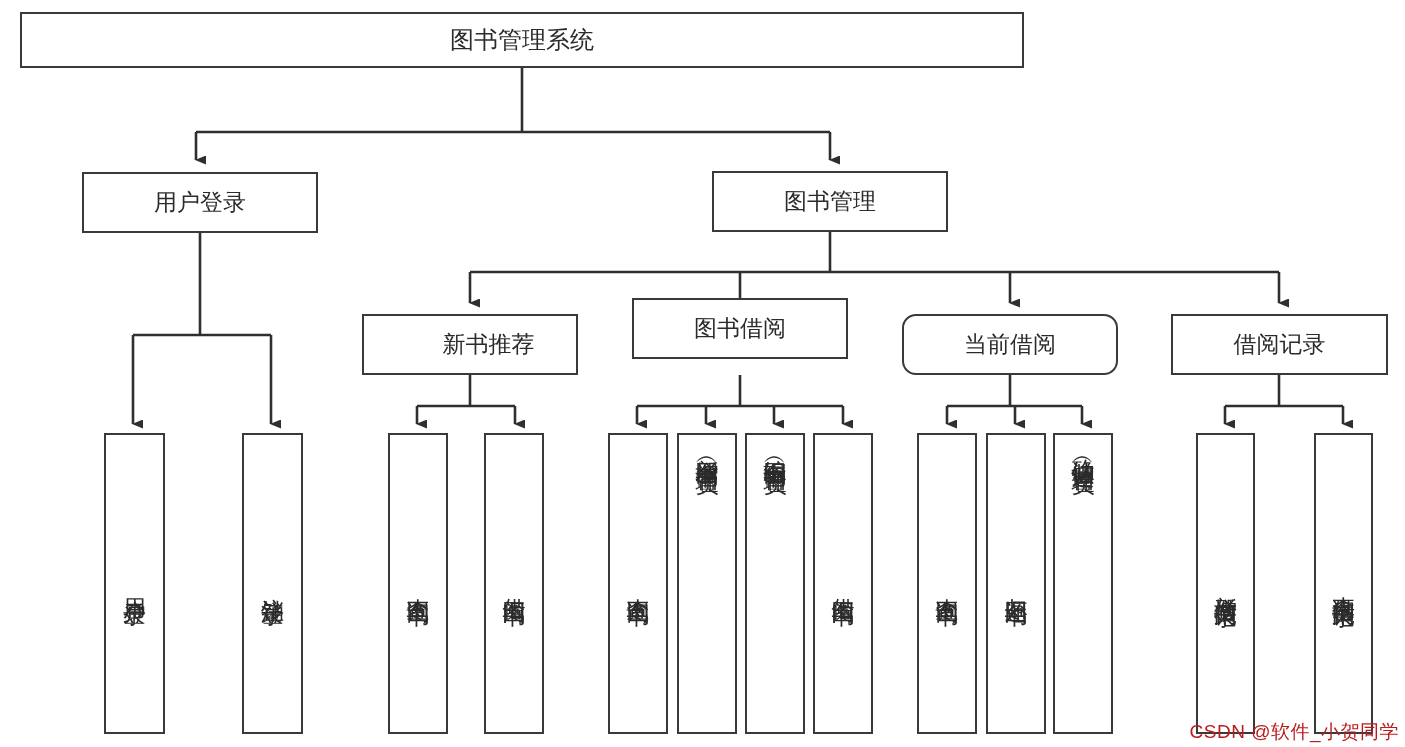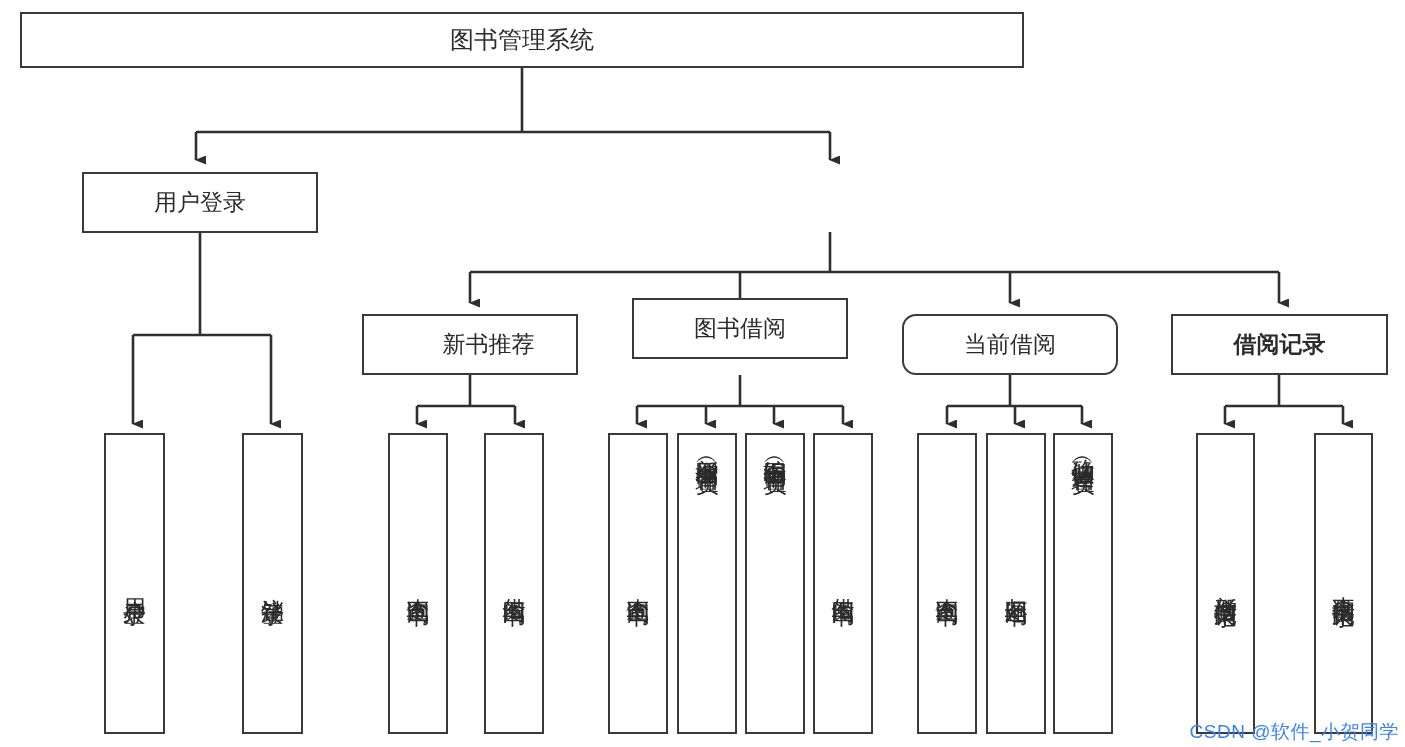--- a/index.html
+++ b/index.html
@@ -35,21 +35,21 @@
     line-height:1;
     margin:0 auto;
   }
   .v-node.center .lbl{margin-top:auto;margin-bottom:auto;}
 
   .watermark{
     position:absolute;
     right:6px;
     bottom:2px;
     font-size:19px;
-    color:#3b82f6;
+    color:#b91c1c;
     white-space:nowrap;
     letter-spacing:0.5px;
   }
 </style>
 </head>
 <body>
 
 <div id="stage">
 
   <svg class="wires" viewBox="0 0 1405 747" xmlns="http://www.w3.org/2000/svg">
@@ -102,31 +102,34 @@
     </g>
   </svg>
 
   <div class="node h-node root" style="left:20px;top:12px;width:1004px;height:56px;justify-content:center;">
     <span class="lbl">图书管理系统</span>
   </div>
 
   <div class="node h-node" style="left:82px;top:172px;width:236px;height:61px;">
     <span class="lbl">用户登录</span>
   </div>
+  <div class="node h-node" style="left:712px;top:171px;width:236px;height:61px;">
+    <span class="lbl">图书管理</span>
+  </div>
 
   <div class="node h-node" style="left:362px;top:314px;width:216px;height:61px;padding-left:37px;">
     <span class="lbl">新书推荐</span>
   </div>
   <div class="node h-node" style="left:632px;top:298px;width:216px;height:61px;">
     <span class="lbl">图书借阅</span>
   </div>
   <div class="node h-node" style="left:902px;top:314px;width:216px;height:61px;border-radius:14px;">
     <span class="lbl">当前借阅</span>
   </div>
-  <div class="node h-node" style="left:1171px;top:314px;width:217px;height:61px;font-weight:bold;">
+  <div class="node h-node" style="left:1171px;top:314px;width:217px;height:61px;">
     <span class="lbl">借阅记录</span>
   </div>
 
   <div class="node v-node center" style="left:104px;top:433px;width:61px;height:301px;">
     <span class="lbl">用户登录</span>
   </div>
   <div class="node v-node center" style="left:242px;top:433px;width:61px;height:301px;">
     <span class="lbl">注销登录</span>
   </div>
 

